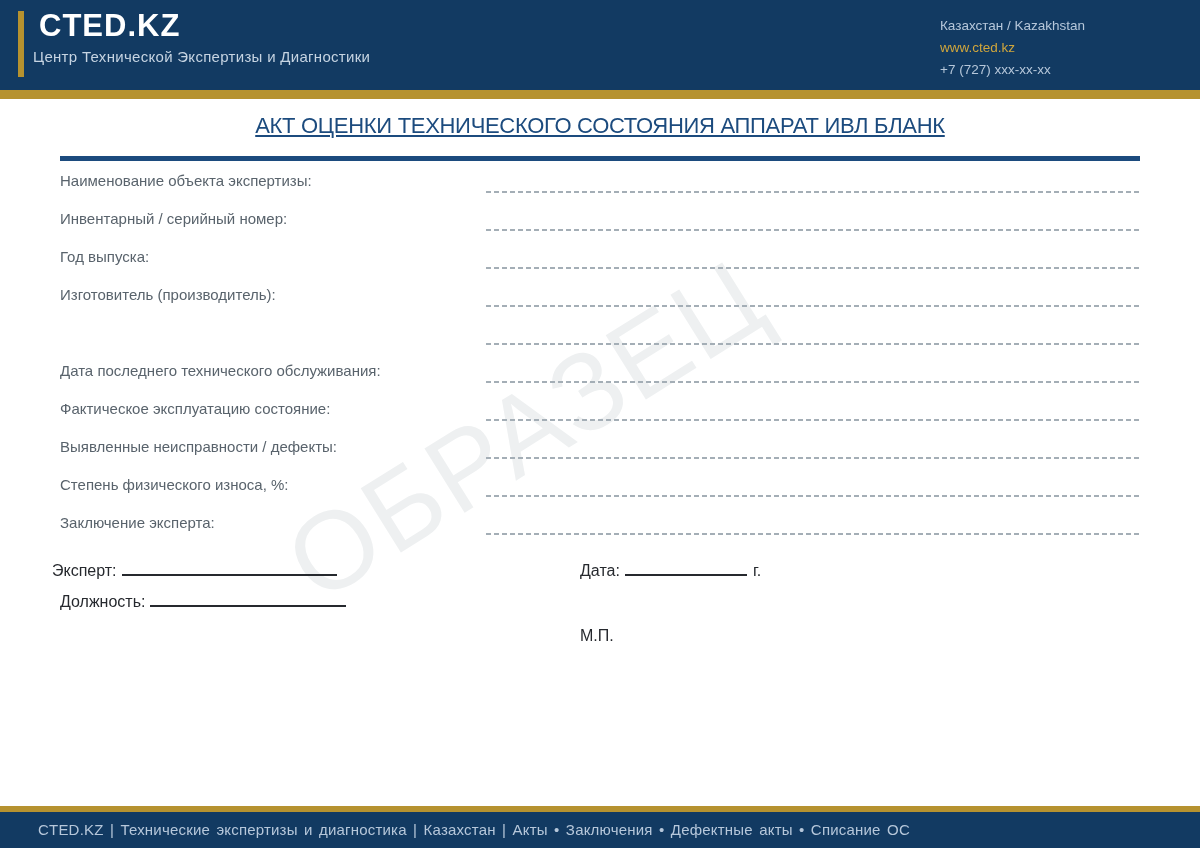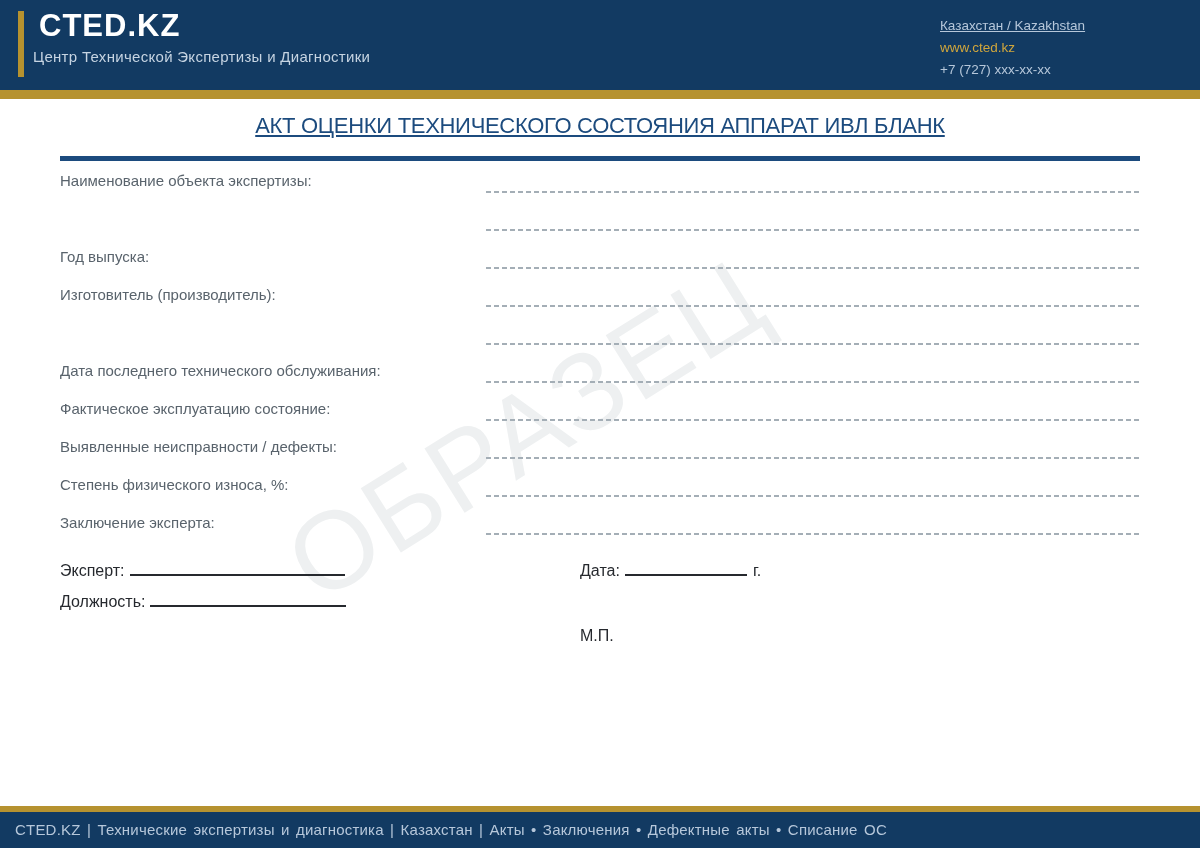--- a/index.html
+++ b/index.html
@@ -12,21 +12,21 @@
   body{
     position:relative;background:#ffffff;overflow:hidden;
     font-family:"Liberation Sans", sans-serif;
   }
   
   .header{position:absolute;left:0;top:0;width:1200px;height:90px;background:var(--navy);}
   .logo-accent{position:absolute;left:18px;top:11px;width:6px;height:66px;background:var(--gold);}
   .logo{position:absolute;left:33px;top:8px;color:#ffffff;font-size:31px;font-weight:700;letter-spacing:1px;margin-left:6px;}
   .tagline{position:absolute;left:33px;top:48px;color:#c6d4e2;font-size:15px;letter-spacing:.3px;}
   .header-contact{position:absolute;left:940px;top:15px;font-size:13.5px;line-height:22px;}
-  .header-region{color:var(--header-light);text-decoration:underline;}
+  .header-region{color:var(--header-light);}
   .header-website{color:var(--link-gold);cursor:pointer;}
   .header-phone{color:var(--header-light);}
   .gold-bar-top{position:absolute;left:0;top:90px;width:1200px;height:9px;background:var(--gold);}
   
   .doc-title{
     position:absolute;left:0;top:113px;width:1200px;text-align:center;
     color:var(--title-blue);font-size:22px;font-weight:500;letter-spacing:-.3px;text-decoration:underline;
   }
   .title-rule{position:absolute;left:60px;top:156px;width:1080px;height:5px;background:var(--title-blue);}
   .watermark{
@@ -36,33 +36,33 @@
   }
   .fields{position:absolute;left:0;top:162px;width:956px;z-index:1;}
   .field-row{position:relative;height:38px;line-height:38px;}
   .field-label{position:absolute;left:60px;color:var(--label-gray);font-size:15px;}
   .field-line{
     position:absolute;left:486px;top:29px;width:654px;height:2px;
     background:repeating-linear-gradient(90deg,var(--line-gray) 0 5px,transparent 5px 8px);
   }
   
   .sig{position:absolute;font-size:16px;color:var(--ink);z-index:1;white-space:nowrap;}
-  .sig-expert{left:60px;top:562px;}
+  .sig-expert{left:52px;top:562px;}
   .sig-date{left:580px;top:562px;}
   .sig-position{left:60px;top:593px;}
   .sig-stamp{left:580px;top:627px;}
   .uline{display:inline-block;border-bottom:2px solid var(--ink);height:14px;vertical-align:baseline;margin-left:5px;}
   .uline-expert{width:215px;}
   .uline-date{width:122px;margin-right:6px;}
   .uline-position{width:196px;}
   
   .gold-bar-bottom{position:absolute;left:0;top:806px;width:1200px;height:6px;background:var(--gold);}
   .footer{position:absolute;left:0;top:812px;width:1200px;height:36px;background:var(--navy);}
   .footer-text{
-    position:absolute;left:15px;top:0;height:36px;line-height:36px;
+    position:absolute;left:38px;top:0;height:36px;line-height:36px;
     color:var(--header-light);font-size:15px;letter-spacing:.2px;word-spacing:2px;
   }
 </style>
 </head>
 <body>
 
 <div class="header">
   <div class="logo-accent"></div>
   <div class="logo">CTED.KZ</div>
   <div class="tagline">Центр Технической Экспертизы и Диагностики</div>
@@ -78,20 +78,21 @@
 
 <div class="doc-title">АКТ ОЦЕНКИ ТЕХНИЧЕСКОГО СОСТОЯНИЯ АППАРАТ ИВЛ БЛАНК</div>
 <div class="title-rule"></div>
 
 <div class="fields">
     <div class="field-row">
       <span class="field-label">Наименование объекта экспертизы:</span>
       <div class="field-line"></div>
     </div>
     <div class="field-row">
+      <span class="field-label">Инвентарный / серийный номер:</span>
       <div class="field-line"></div>
     </div>
     <div class="field-row">
       <span class="field-label">Год выпуска:</span>
       <div class="field-line"></div>
     </div>
     <div class="field-row">
       <span class="field-label">Изготовитель (производитель):</span>
       <div class="field-line"></div>
     </div>

